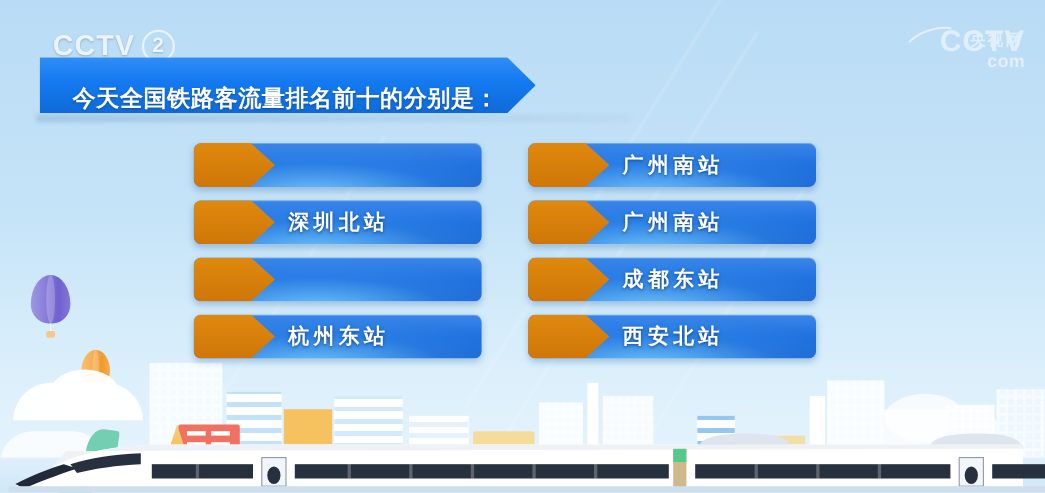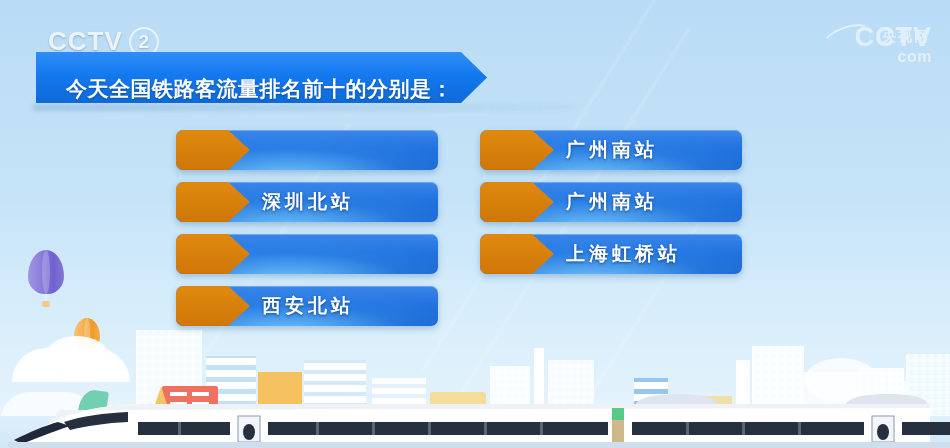--- a/index.html
+++ b/index.html
@@ -331,23 +331,27 @@
   </div>
 
   <div class="pill">
     <span class="marker"></span>
     <span class="label">广州南站</span>
   </div>
   <div class="pill">
     <span class="marker"></span>
   </div>
 
-
-  <div class="pill">
-    <span class="marker"></span>
-    <span class="label">上海虹桥站</span>
+  <div class="pill">
+    <span class="marker"></span>
+    <span class="label">成都东站</span>
+  </div>
+
+  <div class="pill">
+    <span class="marker"></span>
+    <span class="label">杭州东站</span>
   </div>
   <div class="pill">
     <span class="marker"></span>
     <span class="label">西安北站</span>
   </div>
 
 </div>
 
 </body></html>

